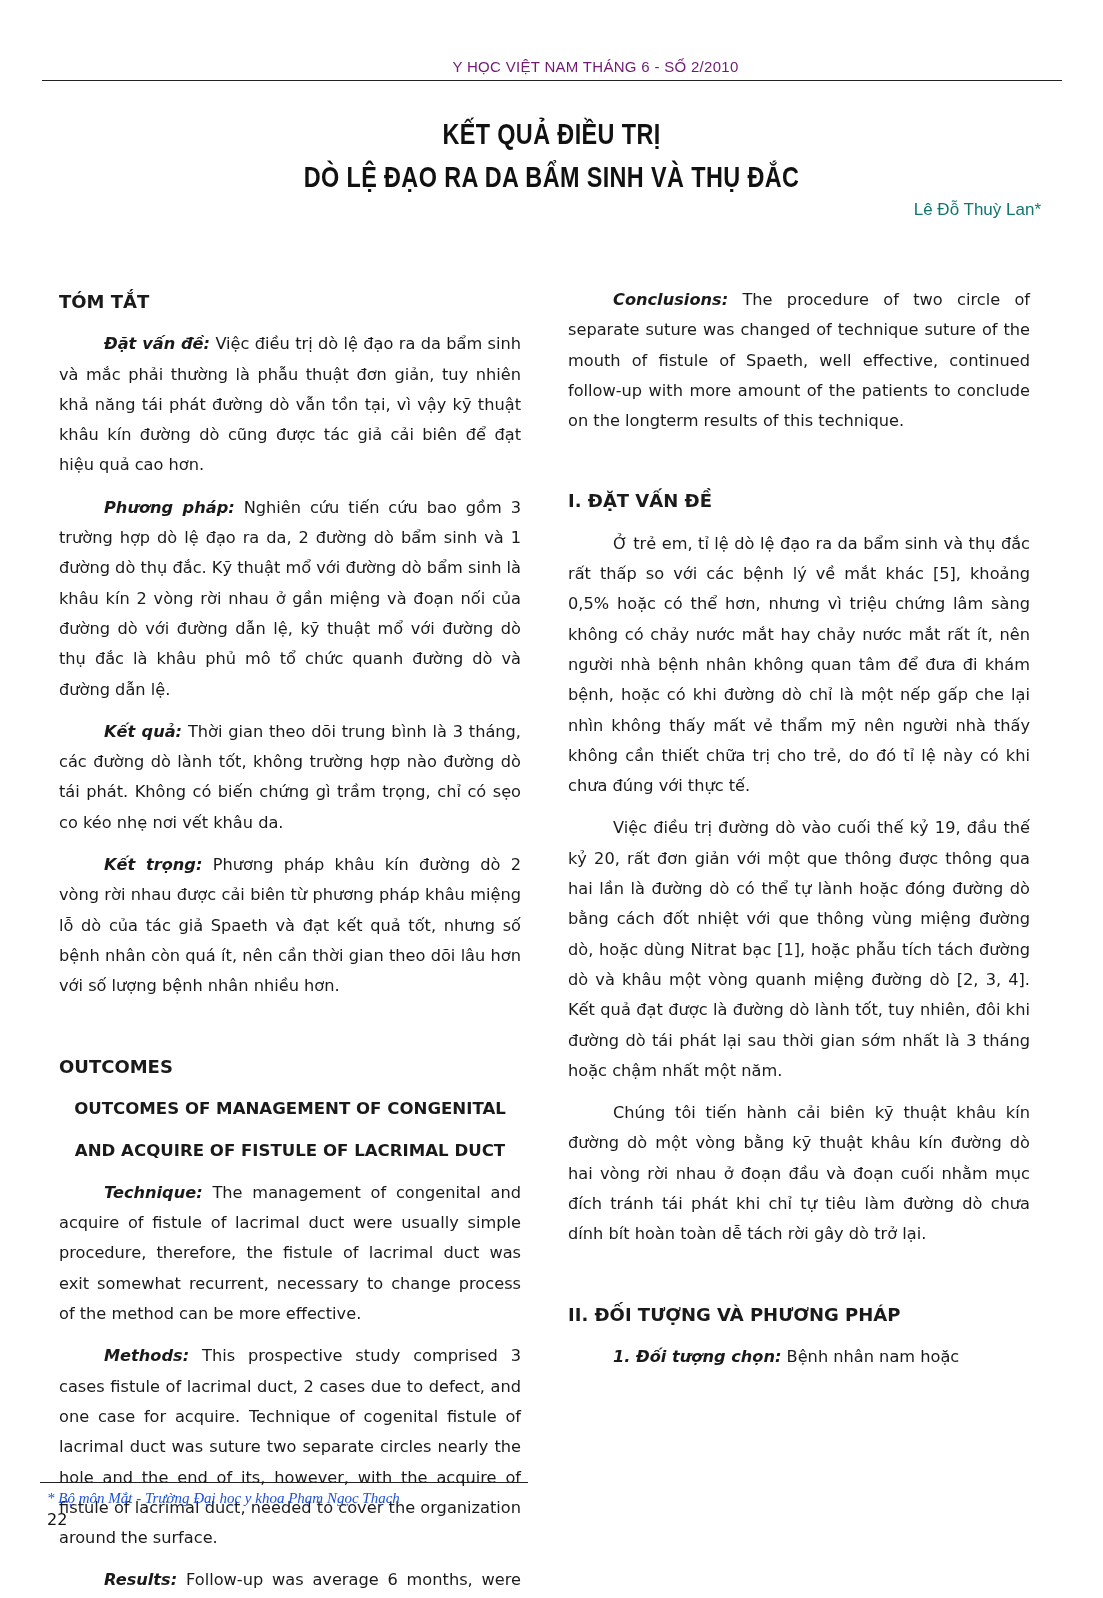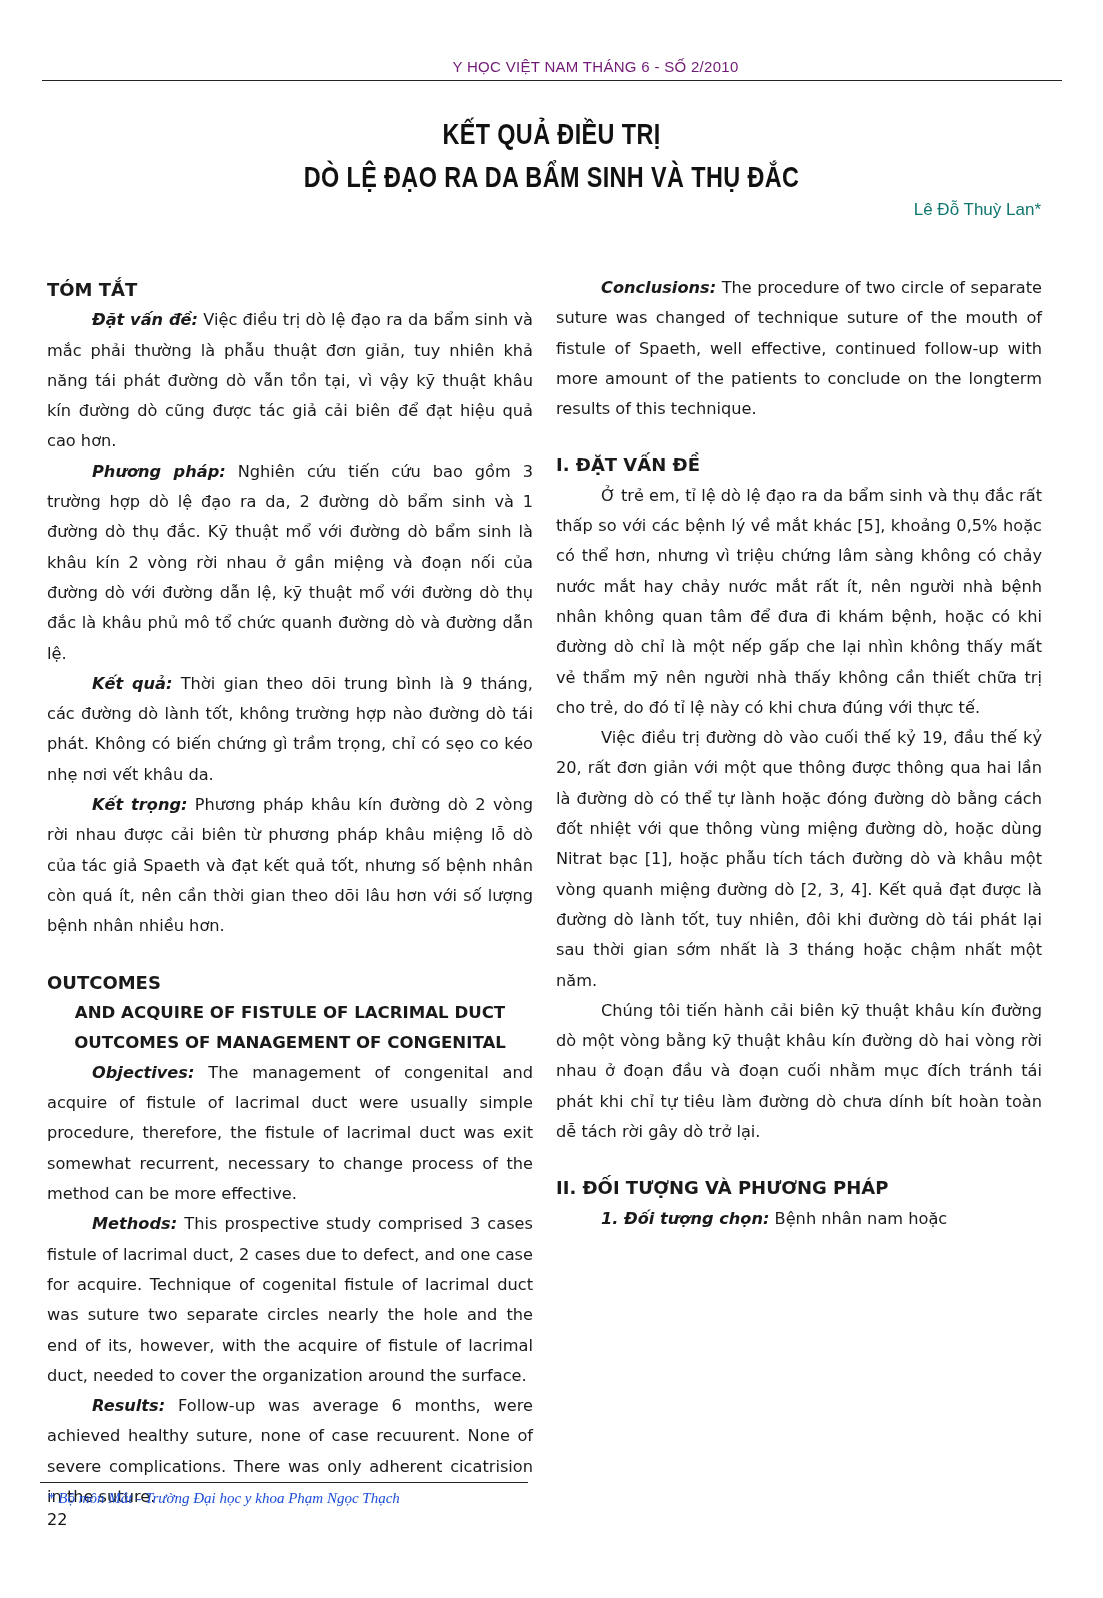--- a/index.html
+++ b/index.html
@@ -11,21 +11,21 @@
   .title { position:absolute; left:0; width:1103px; text-align:center;
          font-family:"Liberation Sans", sans-serif; font-weight:bold; font-size:30px;
          transform:scaleX(0.78); transform-origin:center; letter-spacing:0.5px; color:#111; }
   .title.l1 { top:117px; }
   .title.l2 { top:160px; }
   .author { position:absolute; top:200px; right:62px; font-family:"Liberation Sans", sans-serif; font-size:17px; color:#0f766e; }
 
   .col { position:absolute; width:486px; font-size:16.2px; line-height:30.3px; text-align:justify; }
   .col.left { left:47px; top:275px; }
   .col.right { left:556px; top:273px; }
-  .col p { margin:0; }
+  .col p { margin:12px; }
   .indent { text-indent:45px; }
   .lead { font-weight:bold; font-style:italic; }
   .h-sec { font-weight:bold; font-size:18px; margin:0; }
   .h-center { font-weight:bold; font-size:16.6px; text-align:center; margin:0; line-height:30px; }
   .gap2 { height:26px; }
 
   .foot-rule { position:absolute; top:1482px; left:40px; width:488px; border-top:1.5px solid #222; }
   .footnote { position:absolute; top:1490px; left:47px; font-family:"Liberation Serif", serif; font-style:italic; font-size:15px; color:#1d4ed8; }
   .page-num { position:absolute; top:1510px; left:47px; font-size:16px; color:#111; }
 </style>
@@ -35,27 +35,27 @@
 <div class="running-head">Y HỌC VIỆT NAM THÁNG 6 - SỐ 2/2010</div>
 <div class="head-rule"></div>
 <div class="title l1">KẾT QUẢ ĐIỀU TRỊ</div>
 <div class="title l2">DÒ LỆ ĐẠO RA DA BẨM SINH VÀ THỤ ĐẮC</div>
 <div class="author">Lê Đỗ Thuỳ Lan*</div>
 
 <div class="col left">
   <p class="h-sec">TÓM TẮT</p>
   <p class="indent"><span class="lead">Đặt vấn đề:</span><span> Việc điều trị dò lệ đạo ra da bẩm sinh và mắc phải thường là phẫu thuật đơn giản, tuy nhiên khả năng tái phát đường dò vẫn tồn tại, vì vậy kỹ thuật khâu kín đường dò cũng được tác giả cải biên để đạt hiệu quả cao hơn.</span></p>
   <p class="indent"><span class="lead">Phương pháp:</span><span> Nghiên cứu tiến cứu bao gồm 3 trường hợp dò lệ đạo ra da,  2 đường dò bẩm sinh và 1 đường dò thụ đắc. Kỹ thuật mổ với đường dò bẩm sinh là khâu kín 2 vòng rời nhau ở gần miệng và đoạn nối của đường dò với đường dẫn lệ, kỹ thuật mổ với đường dò thụ đắc là khâu phủ mô tổ chức quanh đường dò và đường dẫn lệ.</span></p>
-  <p class="indent"><span class="lead">Kết quả:</span><span> Thời gian theo dõi trung bình là 9 tháng, các đường dò lành tốt, không trường hợp nào đường dò tái phát. Không có biến chứng gì trầm trọng, chỉ có sẹo co kéo nhẹ nơi vết khâu da.</span></p>
+  <p class="indent"><span class="lead">Kết quả:</span><span> Thời gian theo dõi trung bình là 3 tháng, các đường dò lành tốt, không trường hợp nào đường dò tái phát. Không có biến chứng gì trầm trọng, chỉ có sẹo co kéo nhẹ nơi vết khâu da.</span></p>
   <p class="indent"><span class="lead">Kết trọng:</span><span> Phương pháp khâu kín đường dò 2 vòng rời nhau được cải biên từ phương pháp khâu miệng lỗ dò của tác giả Spaeth và đạt kết quả tốt, nhưng số bệnh nhân còn quá ít, nên cần thời gian theo dõi lâu hơn với số lượng bệnh nhân nhiều hơn.</span></p>
   <div class="gap2"></div>
   <p class="h-sec">OUTCOMES</p>
+  <p class="h-center">OUTCOMES OF MANAGEMENT OF CONGENITAL</p>
   <p class="h-center">AND ACQUIRE OF FISTULE OF LACRIMAL DUCT</p>
-  <p class="h-center">OUTCOMES OF MANAGEMENT OF CONGENITAL</p>
-  <p class="indent"><span class="lead">Objectives:</span><span> The management of congenital and acquire of fistule of lacrimal duct were usually  simple procedure, therefore, the fistule of lacrimal duct was exit somewhat recurrent, necessary to change process of the method can be more effective.</span></p>
+  <p class="indent"><span class="lead">Technique:</span><span> The management of congenital and acquire of fistule of lacrimal duct were usually  simple procedure, therefore, the fistule of lacrimal duct was exit somewhat recurrent, necessary to change process of the method can be more effective.</span></p>
   <p class="indent"><span class="lead">Methods:</span><span> This prospective study comprised 3 cases fistule of lacrimal duct, 2 cases due to defect, and one case for acquire. Technique of cogenital fistule of lacrimal duct was suture two separate circles nearly the hole and the end of its, however, with the acquire of fistule of lacrimal duct, needed to cover the organization around the surface.</span></p>
   <p class="indent"><span class="lead">Results:</span><span> Follow-up was average 6 months, were achieved healthy suture, none of case recuurent. None of  severe complications. There was only adherent cicatrision in the suture.</span></p>
 </div>
 
 <div class="col right">
   <p class="indent"><span class="lead">Conclusions:</span><span> The procedure of two circle of separate suture was changed of technique suture of the mouth of fistule of Spaeth, well effective, continued follow-up with more amount of the patients to conclude on the longterm results of this technique.</span></p>
   <div class="gap2"></div>
   <p class="h-sec">I. ĐẶT VẤN ĐỀ</p>
   <p class="indent">Ở trẻ em, tỉ lệ dò lệ đạo ra da bẩm sinh và thụ đắc rất thấp so với các bệnh lý về mắt khác [5], khoảng 0,5% hoặc có thể hơn, nhưng vì triệu chứng lâm sàng không có chảy nước mắt hay chảy nước mắt rất ít, nên người nhà bệnh nhân không quan tâm để đưa đi khám bệnh, hoặc có khi đường dò chỉ là một nếp gấp che lại nhìn không thấy mất vẻ thẩm mỹ nên người nhà thấy không cần thiết chữa trị cho trẻ, do đó tỉ lệ này có khi chưa đúng với thực tế.</p>
   <p class="indent">Việc điều trị đường dò vào cuối thế kỷ 19, đầu thế kỷ 20, rất đơn giản với một que thông được thông qua hai lần là đường dò có thể tự lành hoặc đóng đường dò bằng cách đốt nhiệt với que thông vùng miệng đường dò, hoặc dùng Nitrat bạc [1], hoặc phẫu tích tách đường dò và khâu một vòng quanh miệng đường dò [2, 3, 4]. Kết quả đạt được là đường dò lành tốt, tuy nhiên, đôi khi đường dò tái phát lại sau thời gian sớm nhất là 3 tháng hoặc chậm nhất một năm.</p>

